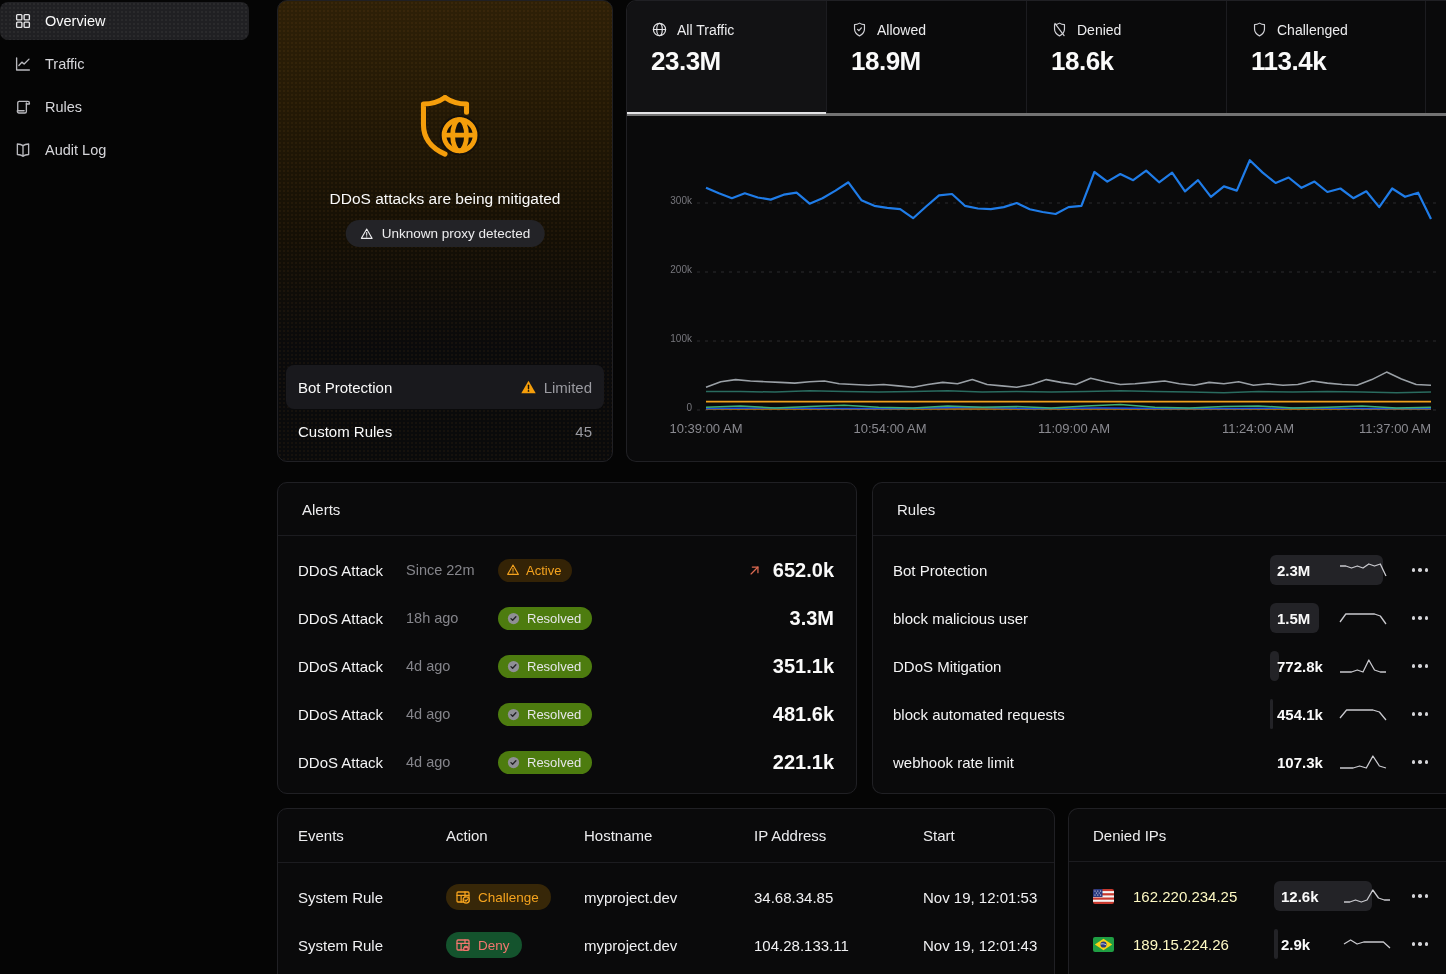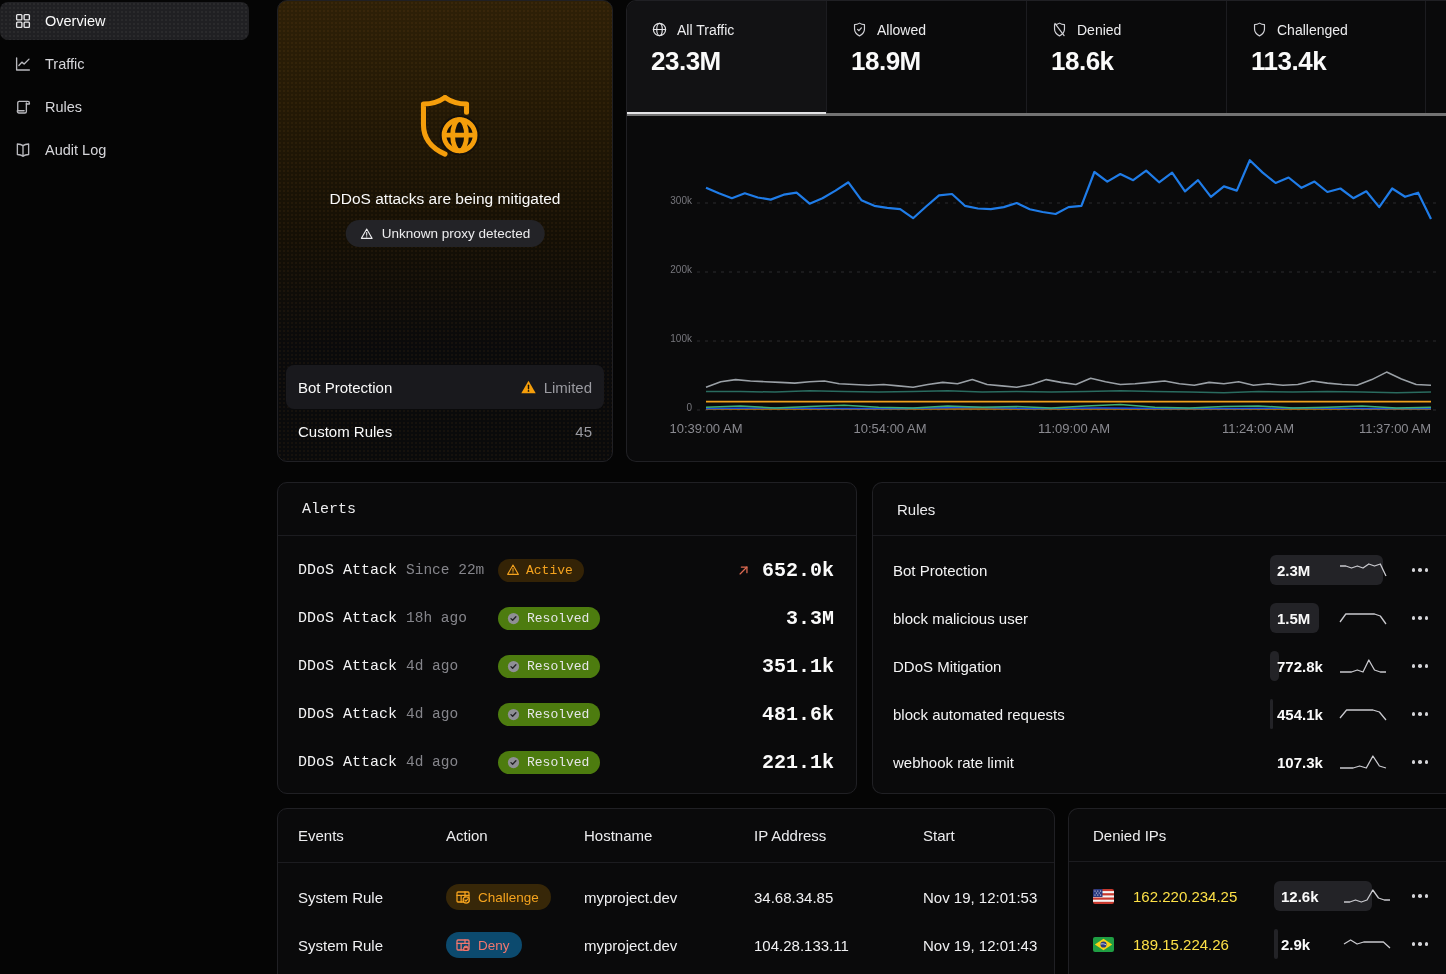--- a/index.html
+++ b/index.html
@@ -46,21 +46,21 @@
   .tab-top { display:flex; align-items:center; gap:9px; font-size:14px; color:#ececee; }
   .tab-top svg { width:17px; height:17px; stroke:#cfcfd4; }
   .tab-val { margin-top:8px; font-size:26px; font-weight:600; letter-spacing:-0.5px; color:#fafafa; }
   .chart-zone { position:relative; height:346px; }
   .chart-zone svg.main { position:absolute; inset:0; width:820px; height:346px; }
   .grid { stroke:#2b2b2f; stroke-width:1; stroke-dasharray:3 5; }
   .ylab { position:absolute; left:18px; width:47px; text-align:right; font-size:10px; color:#77777d; }
   .xlab { position:absolute; top:305px; width:110px; text-align:center; font-size:13px; color:#8a8a90; }
 
   
-  .alerts-card { left:277px; top:482px; width:580px; height:312px;font-family:Liberation Mono, monospace; }
+  .alerts-card { left:277px; top:482px; width:580px; height:312px; }
   .alert-row { height:48px; display:grid; grid-template-columns:108px 92px auto 1fr; align-items:center; padding:0 22px 0 20px; }
   .alert-title { font-size:15px; color:#f4f4f5; }
   .alert-time { font-size:14.5px; color:#85858b; }
   .badge { display:inline-flex; align-items:center; gap:6px; border-radius:999px; padding:4px 11px 4px 8px; font-size:13px; font-weight:500; justify-self:start; }
   .badge.active { background:#342306; color:#f5a31e; }
   .badge.resolved { background:#4d7c0f; color:#e6e6e9; }
   .alert-val { justify-self:end; display:flex; align-items:center; gap:11px; font-size:20px; font-weight:600; color:#fafafa; }
 
   
   .rules-card { left:872px; top:482px; width:574px; height:312px; border-right:none; border-radius:10px 0 0 10px; }
@@ -73,26 +73,26 @@
   .dots { justify-self:end; display:flex; gap:3px; cursor:pointer; padding:6px 2px; }
   .dots i { width:3.5px; height:3.5px; border-radius:50%; background:#d4d4d8; }
 
   
   .events-card { left:277px; top:808px; width:778px; height:200px; }
   .ev-grid { display:grid; grid-template-columns:148px 138px 170px 169px 1fr; align-items:center; padding:0 0 0 20px; }
   .ev-head { height:54px; border-bottom:1px solid #1c1c20; font-size:15px; font-weight:500; color:#ececee; }
   .ev-row { height:48px; font-size:15px; color:#f0f0f2; }
   .abadge { display:inline-flex; align-items:center; gap:7px; border-radius:999px; padding:5px 12px 5px 9px; font-size:13.5px; font-weight:500; justify-self:start; }
   .abadge.challenge { background:#372708; color:#f5a31e; }
-  .abadge.deny { background:#0c4a6e; color:#f2766e; }
+  .abadge.deny { background:#14532d; color:#f2766e; }
 
   
   .denied-card { left:1068px; top:808px; width:378px; height:200px; border-right:none; border-radius:10px 0 0 10px; }
   .ip-row { height:48px; display:grid; grid-template-columns:32px 1fr 111px 30px; gap:8px; align-items:center; padding:0 16px 0 24px; }
-  .ip-text { font-size:15px; color:#fde047; }
+  .ip-text { font-size:15px; color:#fef9c3; }
   .flag { width:21px; height:15px; border-radius:2px; overflow:hidden; display:block; }
   .rows-pad { padding-top:10px; }
 </style>
 </head>
 <body>
 
 <svg width="0" height="0" style="position:absolute">
   <defs>
     <g id="i-grid" fill="none" stroke-width="1.8" stroke-linejoin="round">
       <rect x="3.5" y="3.5" width="7" height="7" rx="1.2"></rect>

